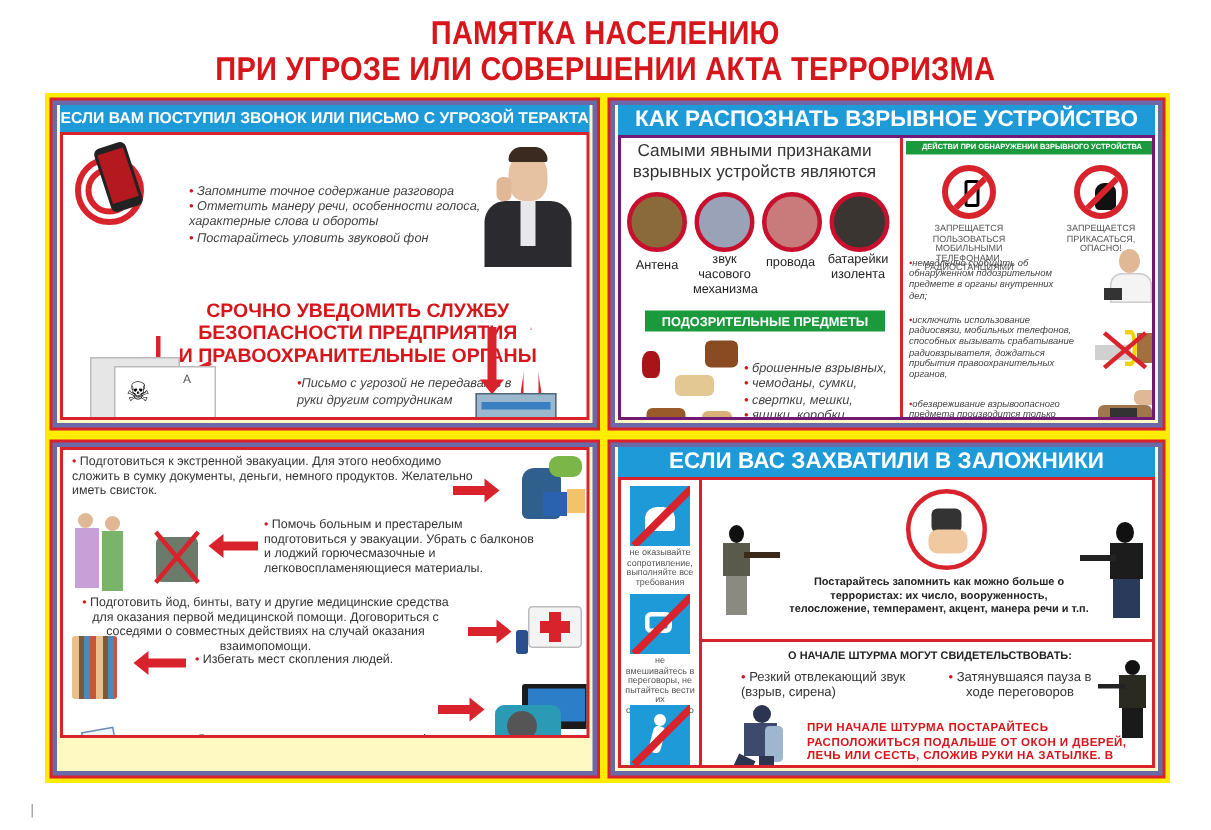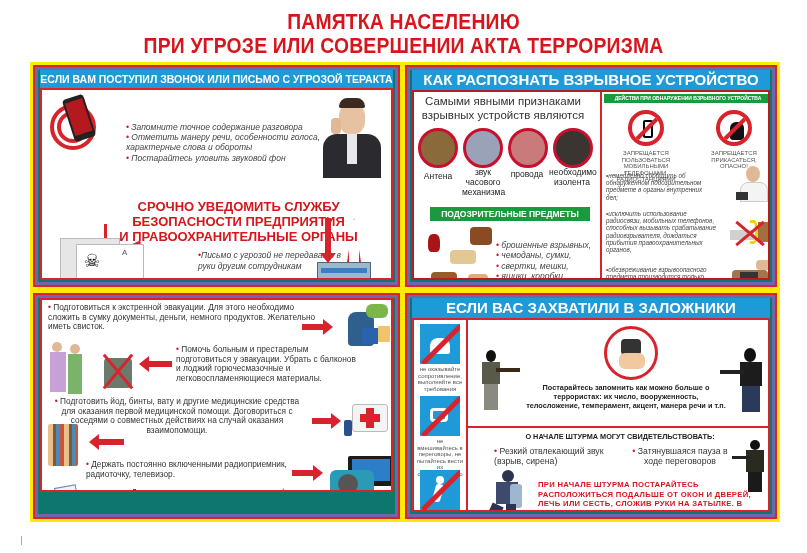--- a/index.html
+++ b/index.html
@@ -11,21 +11,21 @@
   .title .l1 { font-size: 22px; letter-spacing: 0.2px; transform: scaleX(0.88); display: block; }
   .title .l2 { font-size: 22px; letter-spacing: 0.2px; transform: scaleX(0.88); display: block; }
 
   
   .frame { position: absolute; background: #ffec00; padding: 3px; }
   .frame > .f2 { width: 100%; height: 100%; background: #d9232c; padding: 2px; }
   .frame > .f2 > .f3 { width: 100%; height: 100%; background: #6a6aa8; padding: 3px; }
   .frame > .f2 > .f3 > .f4 { width: 100%; height: 100%; background: #d9232c; padding: 2px; position: relative; }
   .panel { width: 100%; height: 100%; background: #ffffff; position: relative; overflow: hidden; }
   .header-bar { background: #1f9ad8; color: #fff; font-weight: bold; text-align: center; white-space: nowrap; overflow: hidden; }
-  .frame > .f2 > .f3 > .f4.blue { background: #0f766e; }
+  .frame > .f2 > .f3 > .f4.blue { background: #fef9c3; }
 
   .it { font-style: italic; color: #444; }
   .red { color: #d7161c; }
   .bullet-red::before { content: "• "; color: #d7161c; }
   .small { font-size: 7px; line-height: 1.15; }
   .arrow { position: absolute; height: 6px; background: #d9232c; }
   .arrow.r::after { content: ""; position: absolute; right: -9px; top: -5px; border-left: 10px solid #d9232c; border-top: 8px solid transparent; border-bottom: 8px solid transparent; }
   .arrow.l::before { content: ""; position: absolute; left: -9px; top: -5px; border-right: 10px solid #d9232c; border-top: 8px solid transparent; border-bottom: 8px solid transparent; }
   .arrow.d { width: 6px; }
   .arrow.d::after { content: ""; position: absolute; bottom: -9px; left: -5px; border-top: 10px solid #d9232c; border-left: 8px solid transparent; border-right: 8px solid transparent; }
@@ -104,33 +104,33 @@
  </div>
       </div>
     </div>
 </div>
 
 <div class="frame" style="left:402px; top:62px; width:378px; height:228px;">
  <div class="f2">
       <div class="f3">
         <div class="f4 blue" style="padding:0 2px 2px 2px;">
   <div class="header-bar" style="height:20px; font-size:15px; line-height:20px;">КАК РАСПОЗНАТЬ ВЗРЫВНОЕ УСТРОЙСТВО</div>
-  <div class="panel" style="height:calc(100% - 20px); border:2px solid #b91c1c;">
+  <div class="panel" style="height:calc(100% - 20px); border:2px solid #701a75;">
 
     <div style="position:absolute; left:4px; top:2px; width:170px; font-size:11.5px; line-height:1.25; text-align:center; color:#333;">Самыми явными признаками взрывных устройств являются</div>
     <div style="position:absolute; left:4px; top:36px; width:180px; height:40px;">
       <div class="circ" style="left:0; top:0; width:40px; height:40px; background:#8a6a3a;"></div>
       <div class="circ" style="left:45px; top:0; width:40px; height:40px; background:#9aa2b8;"></div>
       <div class="circ" style="left:90px; top:0; width:40px; height:40px; background:#c97a7a;"></div>
       <div class="circ" style="left:135px; top:0; width:40px; height:40px; background:#3a3530;"></div>
     </div>
     <div style="position:absolute; left:4px; top:80px; width:40px; text-align:center; font-size:8.5px; line-height:1.1;">Антена</div>
     <div style="position:absolute; left:48px; top:76px; width:42px; text-align:center; font-size:8.5px; line-height:1.15;">звук часового механизма</div>
     <div style="position:absolute; left:92px; top:78px; width:42px; text-align:center; font-size:8.5px; line-height:1.1;">провода</div>
-    <div style="position:absolute; left:135px; top:76px; width:46px; text-align:center; font-size:8.5px; line-height:1.15;">необходимо изолента</div>
+    <div style="position:absolute; left:135px; top:76px; width:46px; text-align:center; font-size:8.5px; line-height:1.15;">батарейки изолента</div>
 
     <div class="green-bar" style="position:absolute; left:16px; top:115px; width:160px; height:14px; font-size:8.5px; line-height:14px;">ПОДОЗРИТЕЛЬНЫЕ ПРЕДМЕТЫ</div>
     <div>
       <div class="pic" style="left:14px; top:142px; width:12px; height:18px; background:#a81418; border-radius:40% 40% 30% 30%;"></div>
       <div class="pic" style="left:56px; top:135px; width:22px; height:18px; background:#8a4a22;"></div>
       <div class="pic" style="left:36px; top:158px; width:26px; height:14px; background:#e3c894;"></div>
       <div class="pic" style="left:17px; top:180px; width:26px; height:18px; background:#9a5a2a;"></div>
       <div class="pic" style="left:54px; top:182px; width:20px; height:16px; background:#d8b078;"></div>
     </div>
     <div class="it" style="position:absolute; left:82px; top:148px; width:100px; font-size:8.5px; line-height:1.23;">
@@ -211,22 +211,22 @@
     <div class="arrow r" style="left:270px; top:118px; width:20px;"></div>
     <div style="position:absolute; left:302px; top:98px; width:48px; height:42px;">
       <div style="position:absolute; left:8px; top:6px; width:36px; height:28px; background:#f4f4f4; border:1px solid #bbb; border-radius:3px;"></div>
       <div style="position:absolute; left:22px; top:10px; width:8px; height:20px; background:#d9232c;"></div>
       <div style="position:absolute; left:16px; top:16px; width:20px; height:8px; background:#d9232c;"></div>
       <div style="position:absolute; left:0; top:22px; width:8px; height:16px; background:#2a4f8c; border-radius:2px;"></div>
     </div>
 
     <div style="position:absolute; left:6px; top:124px; width:30px; height:42px; background:repeating-linear-gradient(90deg,#e9c08c 0 5px,#7c5a3a 5px 8px,#4a8ab8 8px 12px,#c8553a 12px 16px); border-radius:2px;"></div>
     <div class="arrow l" style="left:56px; top:139px; width:26px;"></div>
-
-    <div style="position:absolute; left:44px; top:160px; width:224px;"><span class="red">• </span><span>Держать постоянно включенными радиоприемник, радиоточку, телевизор.</span></div>
+    <div style="position:absolute; left:88px; top:135px; width:200px;"><span class="red">• </span><span>Избегать мест скопления людей.</span></div>
+
     <div class="arrow r" style="left:250px; top:170px; width:22px;"></div>
     <div style="position:absolute; left:288px; top:156px; width:66px; height:44px;">
       <div style="position:absolute; left:18px; top:0; width:46px; height:30px; background:#1b1b1b; border-radius:2px;"></div>
       <div style="position:absolute; left:22px; top:3px; width:38px; height:22px; background:#2d7ec9;"></div>
       <div style="position:absolute; left:0; top:14px; width:44px; height:30px; background:#2b9ab4; border-radius:6px;"></div>
       <div style="position:absolute; left:8px; top:18px; width:20px; height:20px; background:#555; border-radius:50%;"></div>
     </div>
 
     <div style="position:absolute; left:10px; top:186px; width:28px; height:28px;">
       <div style="position:absolute; left:4px; top:0; width:22px; height:26px; background:#eef4fb; border:1px solid #6a8ab8; transform:rotate(-10deg);"></div>

